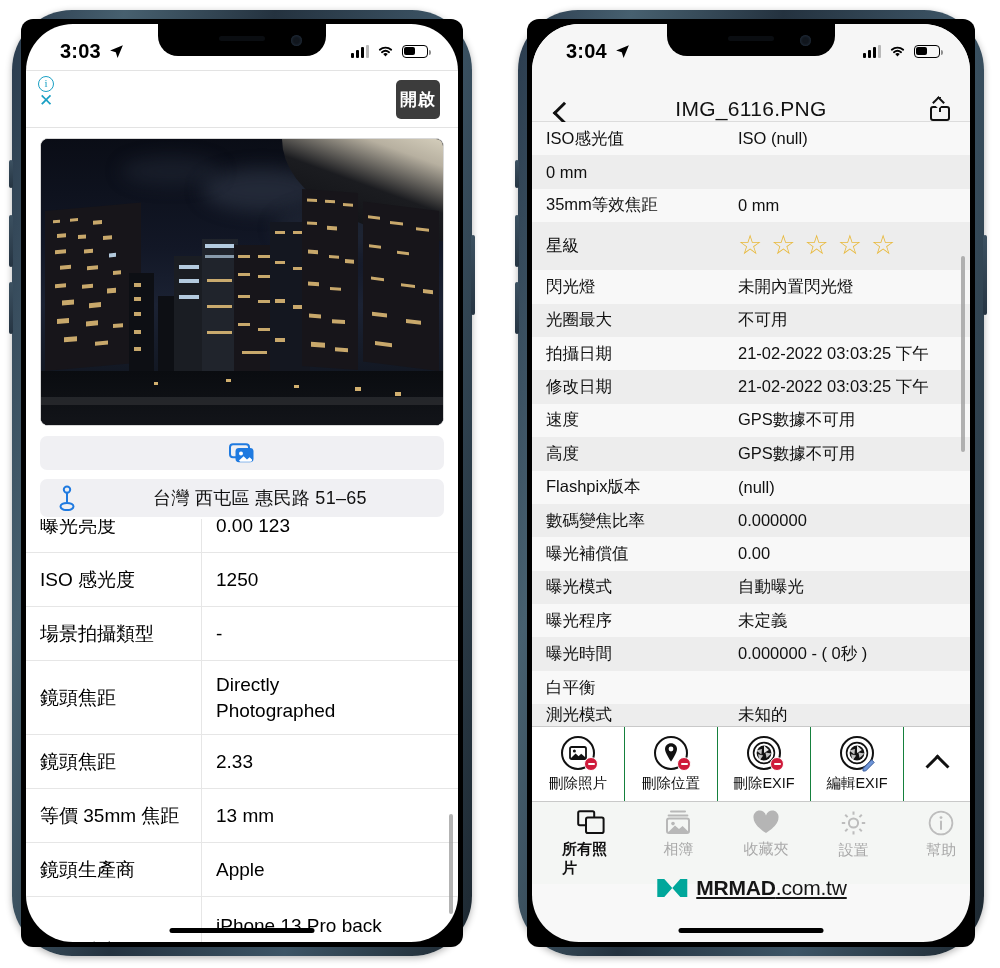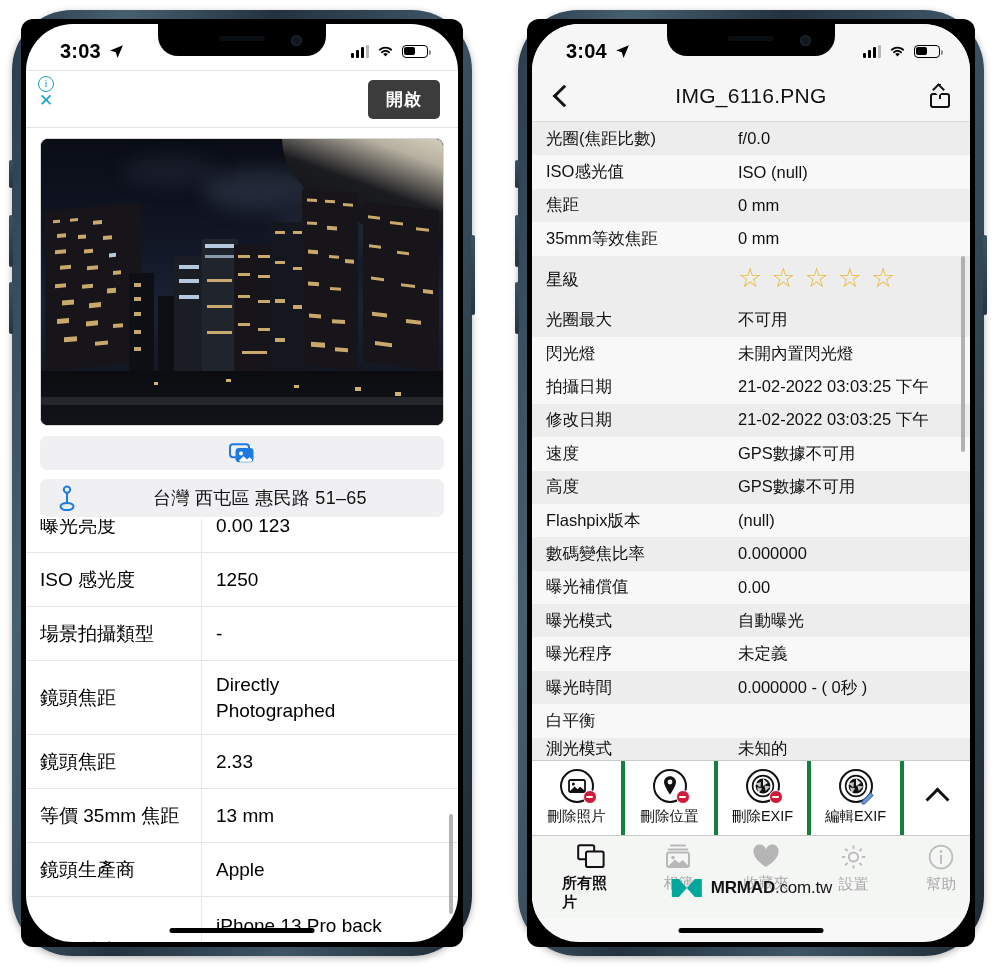--- a/index.html
+++ b/index.html
@@ -88,21 +88,21 @@
     border-bottom:1px solid #e3e3e3; background:#fff;
     display:flex; align-items:center; justify-content:flex-end; padding-right:18px;
   }
   .ad-icons { position:absolute; left:12px; top:5px; display:flex;
               flex-direction:column; align-items:center; gap:1px; color:#1aa0c4; }
   .ad-i { width:16px; height:16px; border:1.4px solid #1aa0c4; border-radius:50%;
           font-size:11px; line-height:13px; text-align:center; font-family:"Liberation Serif",serif; }
   .ad-x { font-size:17px; line-height:15px; color:#1aa0c4; font-weight:400; }
   .ad-open {
     background:#3c3c3c; color:#fff; font-size:17px; font-weight:700;
-    padding:8px 18px; border-radius:5px; letter-spacing:1px;
+    padding:8px 4px; border-radius:5px; letter-spacing:1px;
   }
 
   .photo-wrap { padding: 10px 14px 0 14px; }
   .photo {
     position:relative; width:100%; height:288px; border-radius:8px;
     overflow:hidden; background:#05070d;
     border:1px solid #d8d8d8;
   }
   .sky { position:absolute; inset:0;
          background: linear-gradient(180deg,#0a0d16 0%, #121726 38%, #1b2233 58%, #0c1017 100%); }
@@ -138,21 +138,21 @@
   .lrow .v { flex:1; padding: 8px 10px 8px 14px; font-size:19px; color:#000; line-height:1.32; }
 
   .scroll-ind { position:absolute; right:5px; width:4px; border-radius:2px;
                 background:#9a9a9a; opacity:.75; }
 
   .home-ind { position:absolute; left:50%; transform:translateX(-50%); bottom:9px;
               width: 145px; height:5px; border-radius:3px; background:#000; z-index:25; }
 
   
   .navbar {
-    height: 52px; background:#f6f6f6; display:flex; align-items:center;
+    height: 52px; background:#f6f6f6; display:flex; align-items:flex-end;
     padding: 0 20px; border-bottom:1px solid #dcdcdc;
   }
   .navbar .title { flex:1; text-align:center; font-size:21px; color:#111;
                    letter-spacing:.3px; }
   .chev-back { width:16px; height:16px; border-left:3.4px solid #111;
                border-bottom:3.4px solid #111; transform:rotate(45deg); margin-left:4px; }
   .share-ic { position:relative; width:20px; height:24px; }
   .share-ic .box { position:absolute; left:0; bottom:0; width:20px; height:15px;
                    border:2.2px solid #111; border-radius:3px; }
   .share-ic .up { position:absolute; left:9px; top:0; width:2.4px; height:15px; background:#111; }
@@ -166,41 +166,41 @@
   .rrow.norm { background:#f8f8f8; }
   .rrow .k { width: 192px; }
   .rrow .v { flex:1; }
   .stars { display:flex; gap:9px; font-size:27px; color:#e8b93c; line-height:1; margin-top:-2px; }
 
   .actionbar {
     display:flex; background:#fff; border-top:1px solid #c9c9c9;
     border-bottom:1px solid #c9c9c9; height:76px;
   }
   .act { flex:1; display:flex; flex-direction:column; align-items:center;
-         justify-content:center; gap:4px; border-right:4px solid #15803d; }
+         justify-content:center; gap:4px; border-right:1px solid #15803d; }
   .act:last-child { border-right:none; flex:0 0 66px; }
   .act .lbl { font-size:14.5px; color:#111; }
   .act-ic { position:relative; width:34px; height:34px; }
   .act-ic .ring { position:absolute; inset:0; border:2px solid #111; border-radius:50%; }
   .badge { position:absolute; right:-3px; bottom:-1px; width:14px; height:14px;
            border-radius:50%; background:#cf1a3a; border:1.6px solid #fff;
            display:flex; align-items:center; justify-content:center; }
   .badge::before { content:''; width:7px; height:2px; background:#fff; border-radius:1px; }
   .chev-up { width:17px; height:17px; border-left:3px solid #111; border-top:3px solid #111;
              transform:rotate(45deg); margin-top:4px; }
 
   .tabbar { display:flex; background:#f4f6f4; height:82px; padding-top:8px; }
   .tab { flex:1; display:flex; flex-direction:column; align-items:center; gap:5px;padding-left:30px; }
   .tab .lbl { font-size:15px; }
   .tab.active .lbl { color:#111; font-weight:600; }
   .tab .lbl { color:#a9a9a9; }
 
   .watermark { position:absolute; left:50%; transform:translateX(-50%); bottom:42px;
                display:flex; align-items:center; gap:7px; z-index:20; }
-  .watermark .wtxt { font-size:17px; font-weight:700; color:#161616; letter-spacing:-.2px; }
+  .watermark .wtxt { font-size:21px; font-weight:700; color:#161616; letter-spacing:-.2px;text-decoration:underline; }
   .watermark .wtxt span { font-weight:400; }
 </style>
 </head>
 <body>
 
 <div class="stage">
 
   <div class="phone" id="phone-left">
     <div class="btn-side bl-mute"></div>
     <div class="btn-side bl-volup"></div>
@@ -465,55 +465,50 @@
           <div class="chev-back"></div>
           <div class="title">IMG_6116.PNG</div>
           <div class="share-ic">
             <div class="box"></div>
               <div class="up"></div>
               <div class="arw"></div>
           </div>
         </div>
 
         <div class="rtable">
-          <div class="rrow alt">
-              <div class="k">光圈(焦距比數)</div>
-              <div class="v">f/0.0</div>
-            </div>
           <div class="rrow norm">
               <div class="k">ISO感光值</div>
               <div class="v">ISO (null)</div>
             </div>
           <div class="rrow alt">
-              <div class="k">焦距</div>
               <div class="v">0 mm</div>
             </div>
           <div class="rrow norm">
               <div class="k">35mm等效焦距</div>
               <div class="v">0 mm</div>
             </div>
           <div class="rrow alt" style="height:48px">
             <div class="k">星級</div>
             <div class="v">
               <div class="stars">
                 <span>☆</span>
                 <span>☆</span>
                 <span>☆</span>
                 <span>☆</span>
                 <span>☆</span>
               </div>
             </div>
           </div>
+          <div class="rrow norm">
+              <div class="k">閃光燈</div>
+              <div class="v">未開內置閃光燈</div>
+            </div>
           <div class="rrow alt">
               <div class="k">光圈最大</div>
               <div class="v">不可用</div>
-            </div>
-          <div class="rrow norm">
-              <div class="k">閃光燈</div>
-              <div class="v">未開內置閃光燈</div>
             </div>
           <div class="rrow norm">
               <div class="k">拍攝日期</div>
               <div class="v">21-02-2022 03:03:25 下午</div>
             </div>
           <div class="rrow alt">
               <div class="k">修改日期</div>
               <div class="v">21-02-2022 03:03:25 下午</div>
             </div>
           <div class="rrow norm">

